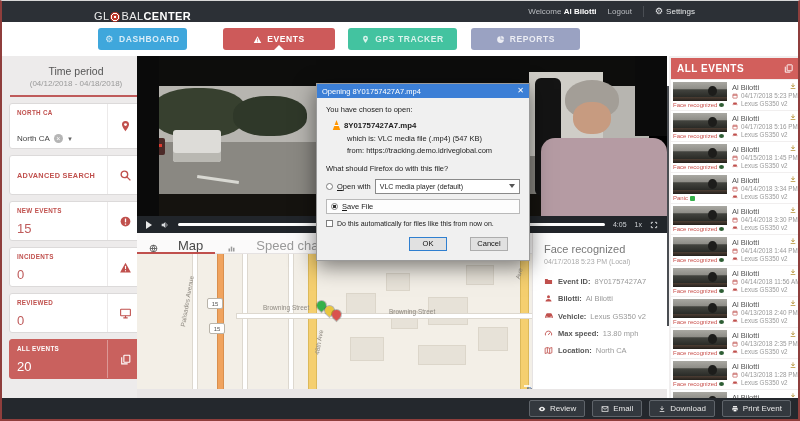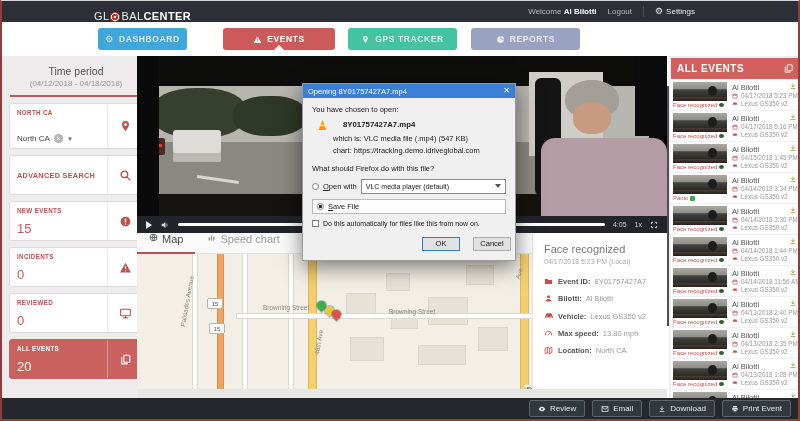--- a/index.html
+++ b/index.html
@@ -74,45 +74,45 @@
   .s-body{left:404px;top:82px;width:126px;height:78px;background:#b59ba3;border-radius:14px 14px 0 0}
   .vc{position:absolute;left:0;right:0;bottom:0;height:17px;background:#21252a;display:flex;align-items:center;gap:8px;padding:0 9px;box-sizing:border-box}
   .vc-play{width:0;height:0;border-left:6px solid #e8e8e8;border-top:4px solid transparent;border-bottom:4px solid transparent;cursor:pointer}
   .vc-bar{flex:1;height:3px;background:rgba(255,255,255,.28);border-radius:2px;overflow:hidden;cursor:pointer}
   .vc-fill{width:100%;height:100%;background:#fdfdfd}
   .vc-time,.vc-rate{font-size:7px;color:#cfd2d6}
   .vc-rate{cursor:pointer}
   .vc-ic{color:#d8dadd;cursor:pointer}
 
   
-  .dlg{position:absolute;left:300px;top:82px;width:212px;background:#f0f0f0;border:1px solid #9a9a9a;box-shadow:0 6px 20px rgba(0,0,0,.5);z-index:6}
+  .dlg{position:absolute;left:314px;top:82px;width:212px;background:#f0f0f0;border:1px solid #9a9a9a;box-shadow:0 6px 20px rgba(0,0,0,.5);z-index:6}
   .dlg-tb{height:14px;background:#3c7fd6;color:#fff;font-size:7.5px;display:flex;align-items:center;justify-content:space-between;padding:0 5px}
   .dlg-x{font-size:8px;cursor:pointer;line-height:1}
   .dlg-body{padding:7px 9px 2px;font-size:7.5px;color:#1a1a1a}
-  .d-file{display:flex;gap:16px;margin:6px 0 4px 6px;font-size:7.8px}
+  .d-file{display:flex;align-items:center;gap:3px;margin:6px 0 4px 6px;font-size:7.8px}
   .cone{width:9px;height:10px;flex:none;background:linear-gradient(180deg,#ff9500 0 48%,#fff 48% 62%,#ff9500 62% 100%);clip-path:polygon(50% 0,92% 100%,8% 100%)}
   .d-meta{margin-left:21px;margin-top:2.5px;color:#222}
   .d-q{margin-top:9px}
   .d-row{display:flex;align-items:center;gap:4px;margin-top:6px}
   .radio{width:7px;height:7px;border:1px solid #7e7e7e;border-radius:50%;background:#fff;box-sizing:border-box;flex:none;cursor:pointer}
   .radio.on{background:radial-gradient(circle,#333 0 1.8px,#fff 1.9px)}
   .select{flex:1;height:13px;background:#fff;border:1px solid #8a8a8a;display:flex;align-items:center;justify-content:space-between;padding:0 4px;font-size:7px;color:#222;cursor:pointer;min-width:0}
   .sel-caret{width:0;height:0;border-left:3px solid transparent;border-right:3px solid transparent;border-top:4px solid #555}
   .d-save{display:flex;align-items:center;gap:4px;margin-top:5px;border:1px solid #b9b9b9;background:#fdfdfd;height:13px;padding:0 4px;cursor:pointer}
   .chk{width:7px;height:7px;border:1px solid #7e7e7e;background:#fff;box-sizing:border-box;flex:none;cursor:pointer}
   .d-chk{font-size:7px}
   .ul1{display:inline-block}
   .ul1::first-letter{text-decoration:underline}
-  .dlg-foot{display:flex;justify-content:flex-end;gap:13px;padding:8px 4px 9px}
+  .dlg-foot{display:flex;justify-content:flex-end;gap:23px;padding:8px 21px 9px}
   .btn{height:14px;min-width:38px;background:#e1e1e1;border:1px solid #adadad;font-size:7.5px;font-family:inherit;color:#111;padding:0 6px;cursor:pointer}
   .btn.ok{border-color:#2f7fd0}
 
   
   .tabs{position:absolute;left:135px;top:232px;width:395px;height:21px;background:#fbfafa;border-bottom:1px solid #e5e2e2;display:flex;box-sizing:border-box}
-  .tab{position:relative;display:flex;align-items:flex-start;gap:4px;padding:0 12px;font-size:11px;color:#9a9a9a;cursor:pointer}
+  .tab{position:relative;display:flex;align-items:flex-end;gap:20px;padding:0 12px;font-size:13px;color:#9a9a9a;cursor:pointer}
   .tab.active{color:#4a4a4a}
   .tab.active::after{content:"";position:absolute;left:0;right:0;bottom:-1px;height:2px;background:#c0504d}
 
   
   .map{position:absolute;left:135px;top:253px;width:395px;height:135px;background:#f3efe7;overflow:hidden}
   .map *{position:absolute}
   .bld{background:#e7e2d8;box-shadow:0 0 0 1px #dcd6ca}
   .rd{top:0;bottom:0}
   .rd.w{width:4px;background:#fff;box-shadow:0 0 0 1px #ddd8cf}
   .rd.o{width:5px;background:#f0a35e;box-shadow:0 0 0 1px #d98f4e}
@@ -362,21 +362,21 @@
       <span>Opening 8Y01757427A7.mp4</span>
       <span class="dlg-x">✕</span>
     </div>
     <div class="dlg-body">
       <div>You have chosen to open:</div>
       <div class="d-file">
         <span class="cone"></span>
         <b>8Y01757427A7.mp4</b>
       </div>
       <div class="d-meta"><span>which is:</span> <span>VLC media file (.mp4) (547 KB)</span></div>
-      <div class="d-meta"><span>chart:</span> <span>https://tracking.demo.idriveglobal.com</span></div>
+      <div class="d-meta"><span>from:</span> <span>https://tracking.demo.idriveglobal.com</span></div>
       <div class="d-q">What should Firefox do with this file?</div>
       <div class="d-row">
         <span class="radio"></span>
         <span class="ul1">Open with</span>
         <span class="select">
           <span>VLC media player (default)</span>
           <i class="sel-caret"></i>
         </span>
       </div>
       <div class="d-save">

